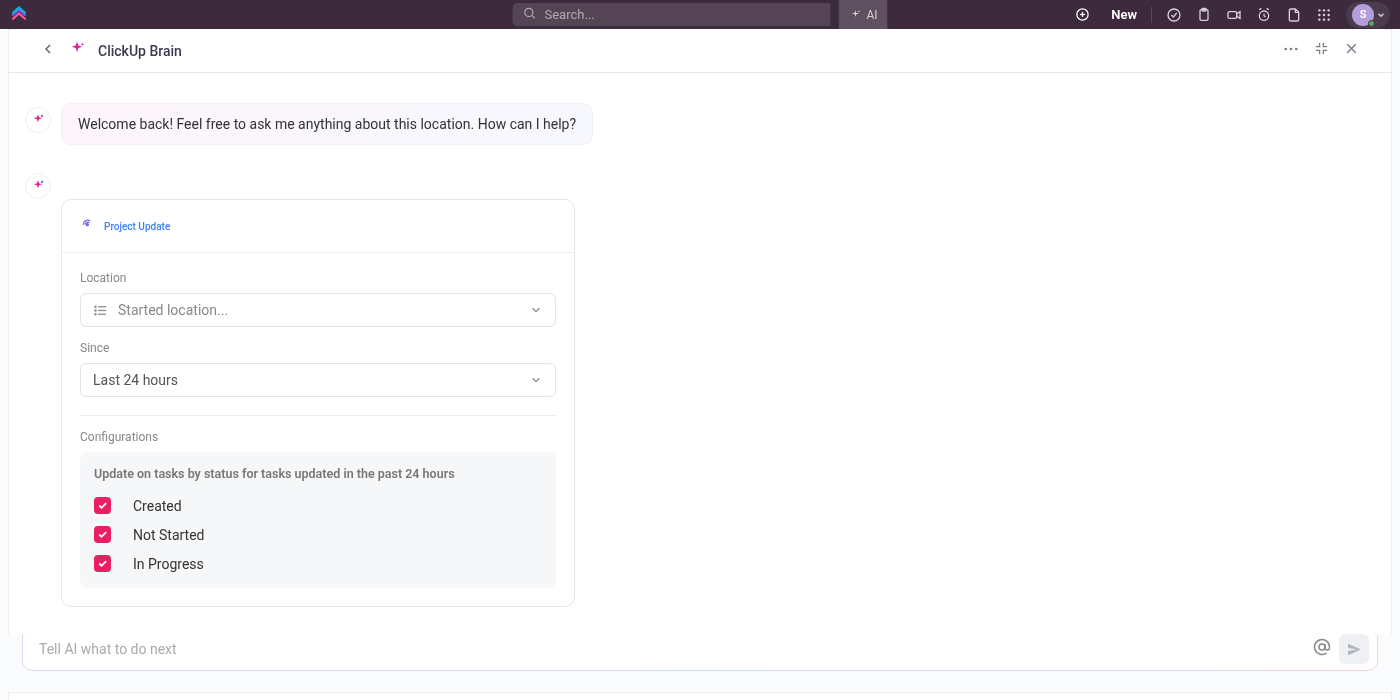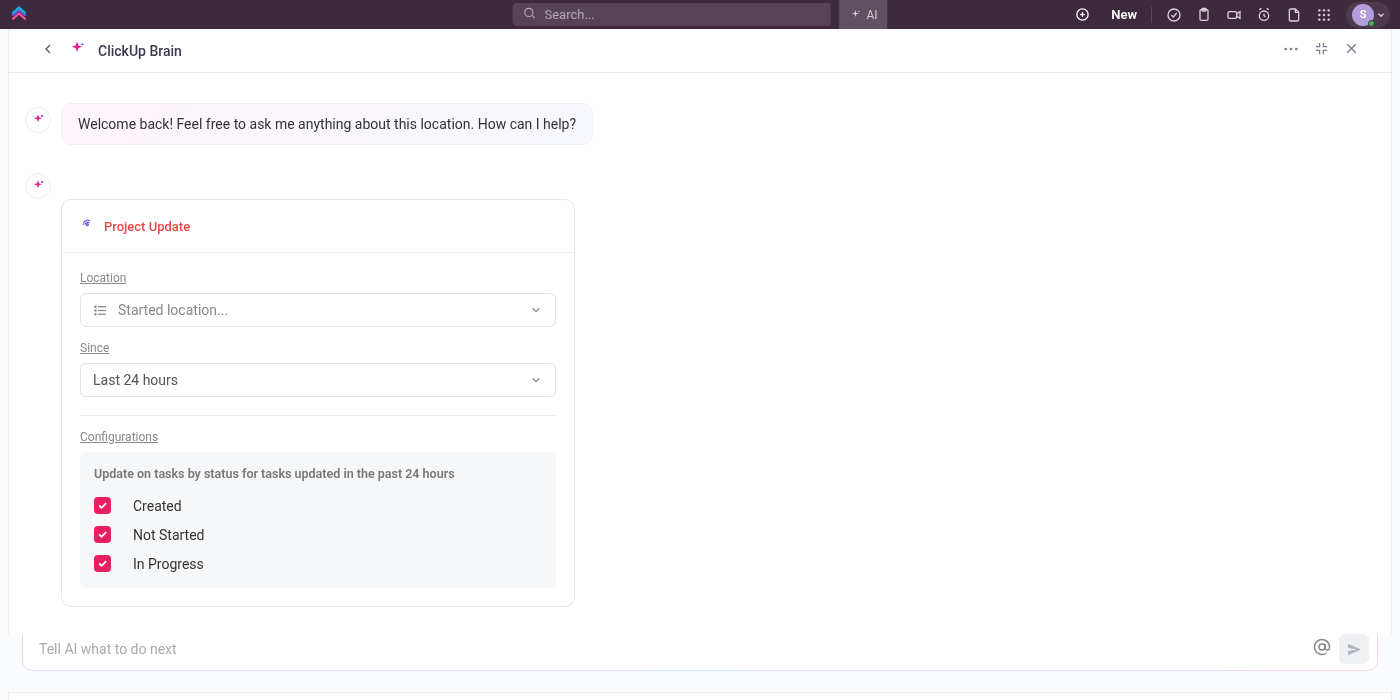--- a/index.html
+++ b/index.html
@@ -39,23 +39,23 @@
 
   .row { display: flex; gap: 10px; margin-bottom: 24px; align-items: flex-start; }
   .row.right { justify-content: flex-end; padding-right: 0px;}
   .avicon { width: 26px; height: 26px; border-radius: 50%; border: 1px solid #eee; display: flex; align-items: center; justify-content: center; flex-shrink: 0; background:#fff; position:relative; top:4px; }
 
   .bubble-ai { background: linear-gradient(135deg,#fdf5fb,#f6f8fe); border-radius: 10px; padding: 12px 16px; font-size: 14px; color: #333; max-width: 600px; border:1px solid #f6eef7;}
   .bubble-user { background: #7b68ee; color: #fff; border-radius: 10px; padding: 10px 16px; font-size: 14px; }
 
   .card { border: 1px solid #e6e6ea; border-radius: 10px; width: 514px; background: #fff; margin-left: 36px; }
   .cardhead { display: flex; align-items: center; gap: 8px; padding: 16px 18px; }
-  .cardhead .ctitle { font-size: 13px; color: #ef4444; font-weight: 500; }
+  .cardhead .ctitle { font-size: 10px; color: #3b82f6; font-weight: 500; }
   .cardbody { border-top: 1px solid #eee; padding: 14px 18px 18px; }
-  .flabel { font-size: 12px; color: #888; margin-bottom: 8px; margin-top: 4px; text-decoration: underline; }
+  .flabel { font-size: 12px; color: #888; margin-bottom: 8px; margin-top: 4px; }
   .select { border: 1px solid #e3e3e8; border-radius: 6px; height: 34px; display: flex; align-items: center; padding: 0 12px; font-size: 14px; color: #555; justify-content: space-between; cursor: pointer; background:#fff;}
   .select.ph { color: #888; }
   .select .left { display: flex; align-items: center; gap: 10px; }
   .hr { height: 1px; background: #eee; margin: 18px 0 14px; }
   .cfgbox { background: #f6f7f9; border-radius: 8px; padding: 14px 14px 10px; }
   .cfgtitle { font-size: 12.5px; color: #777; font-weight: 600; margin-bottom: 10px; }
   .chkrow { display: flex; align-items: center; gap: 22px; padding: 6px 0; }
   .chk { width: 17px; height: 17px; border-radius: 4px; background: #e91e63; display: flex; align-items: center; justify-content: center; color: #fff; flex-shrink: 0; cursor:pointer;}
   .chklabel { font-size: 14px; color: #333; }
 

